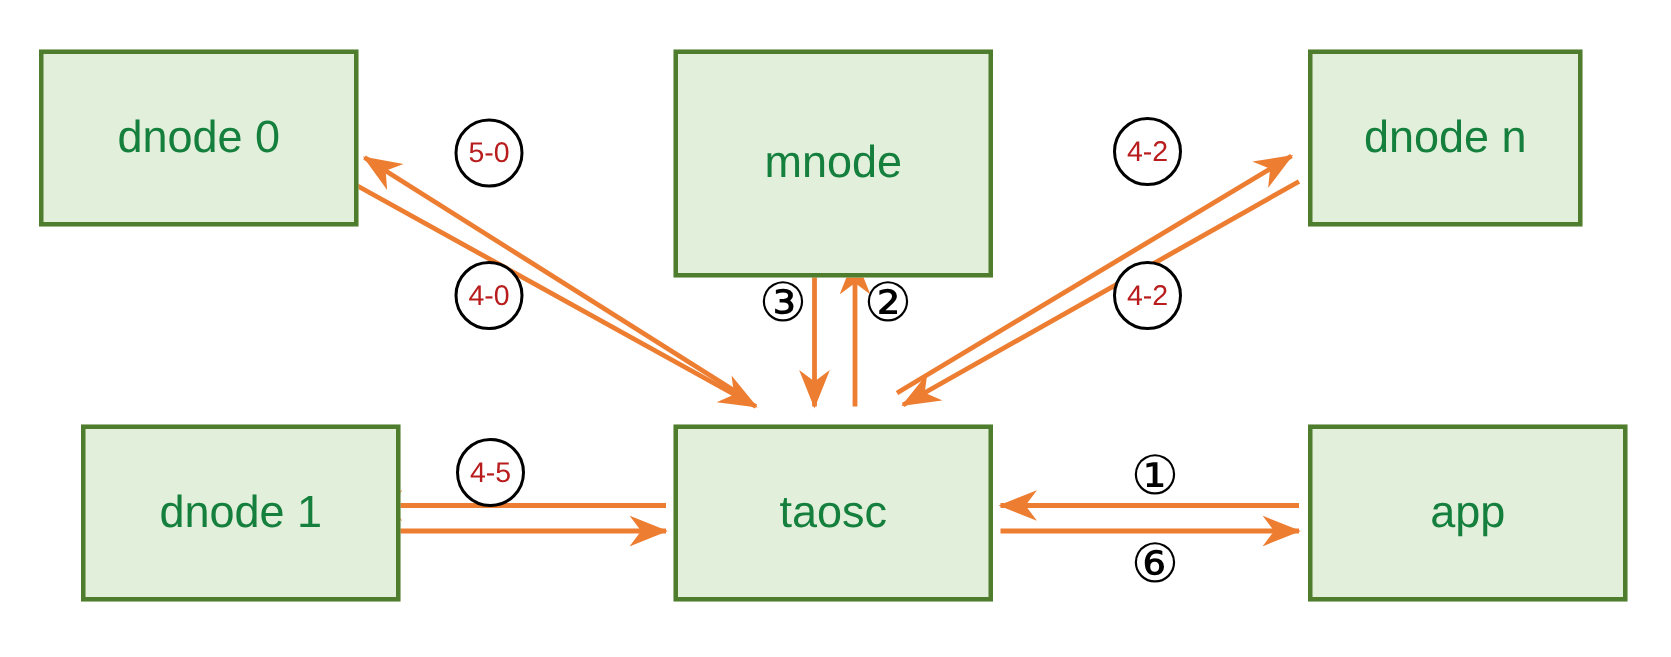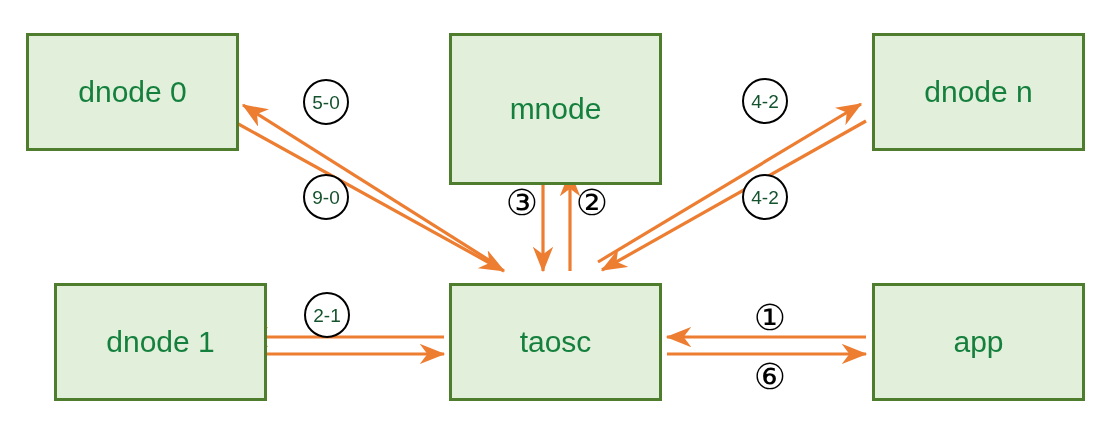--- a/index.html
+++ b/index.html
@@ -53,21 +53,21 @@
   }
   .edge-badge.ring {
     border: 2.5px solid #000000;
     border-radius: 50%;
     width: 46px;
     height: 46px;
   }
   .edge-badge.ring .badge-text {
     font-family: "Liberation Sans", sans-serif;
     font-size: 19px;
-    color: #14532d;
+    color: #b91c1c;
     line-height: 1;
     white-space: nowrap;
   }
   .edge-badge.glyph {
     width: 44px;
     height: 44px;
     background: transparent;
   }
   .edge-badge.glyph .badge-text {
     font-family: "DejaVu Sans", sans-serif;
@@ -114,21 +114,21 @@
   </svg>
 
   <div class="node-box" style="left:26px;  top:33px;  width:213px; height:118px;">
     <span class="node-label">dnode 0</span>
   </div>
 
   <div class="node-box" style="left:449px; top:33px;  width:213px; height:152px;">
     <span class="node-label">mnode</span>
   </div>
 
-  <div class="node-box" style="left:872px; top:33px;  width:213px; height:118px;">
+  <div class="node-box" style="left:872px; top:33px;  width:183px; height:118px;">
     <span class="node-label">dnode n</span>
   </div>
 
   <div class="node-box" style="left:26px;  top:283px; width:213px; height:118px;margin-left:28px;">
     <span class="node-label">dnode 1</span>
   </div>
 
   <div class="node-box" style="left:449px; top:283px; width:213px; height:118px;">
     <span class="node-label">taosc</span>
   </div>
@@ -143,29 +143,29 @@
 
   <div class="edge-badge glyph" style="left:570px; top:181px;">
     <span class="badge-text">②</span>
   </div>
 
   <div class="edge-badge glyph" style="left:500px; top:181px;">
     <span class="badge-text">③</span>
   </div>
 
   <div class="edge-badge ring" style="left:303px; top:174px;">
-    <span class="badge-text">9-0</span>
+    <span class="badge-text">4-0</span>
   </div>
 
   <div class="edge-badge ring" style="left:303px; top:79px;">
     <span class="badge-text">5-0</span>
   </div>
 
   <div class="edge-badge ring" style="left:304px; top:292px;">
-    <span class="badge-text">2-1</span>
+    <span class="badge-text">4-5</span>
   </div>
 
 
   <div class="edge-badge ring" style="left:742px; top:78px;">
     <span class="badge-text">4-2</span>
   </div>
 
   <div class="edge-badge ring" style="left:742px; top:174px;">
     <span class="badge-text">4-2</span>
   </div>

